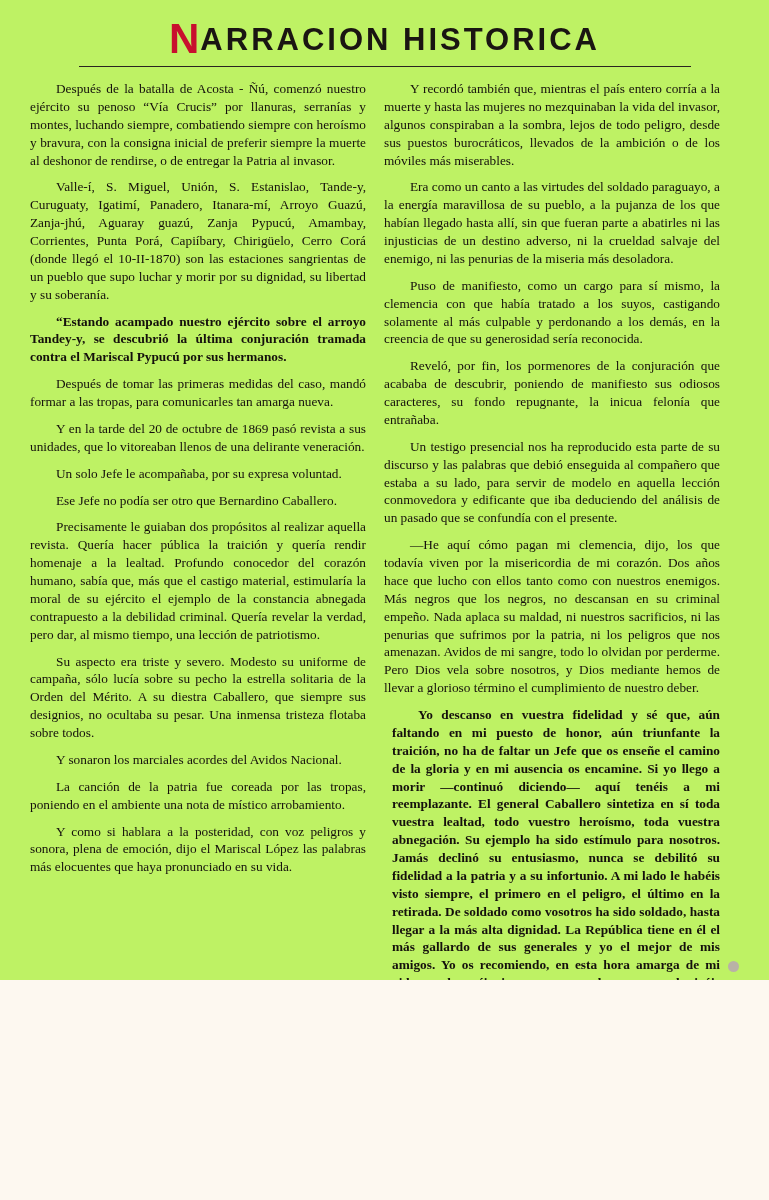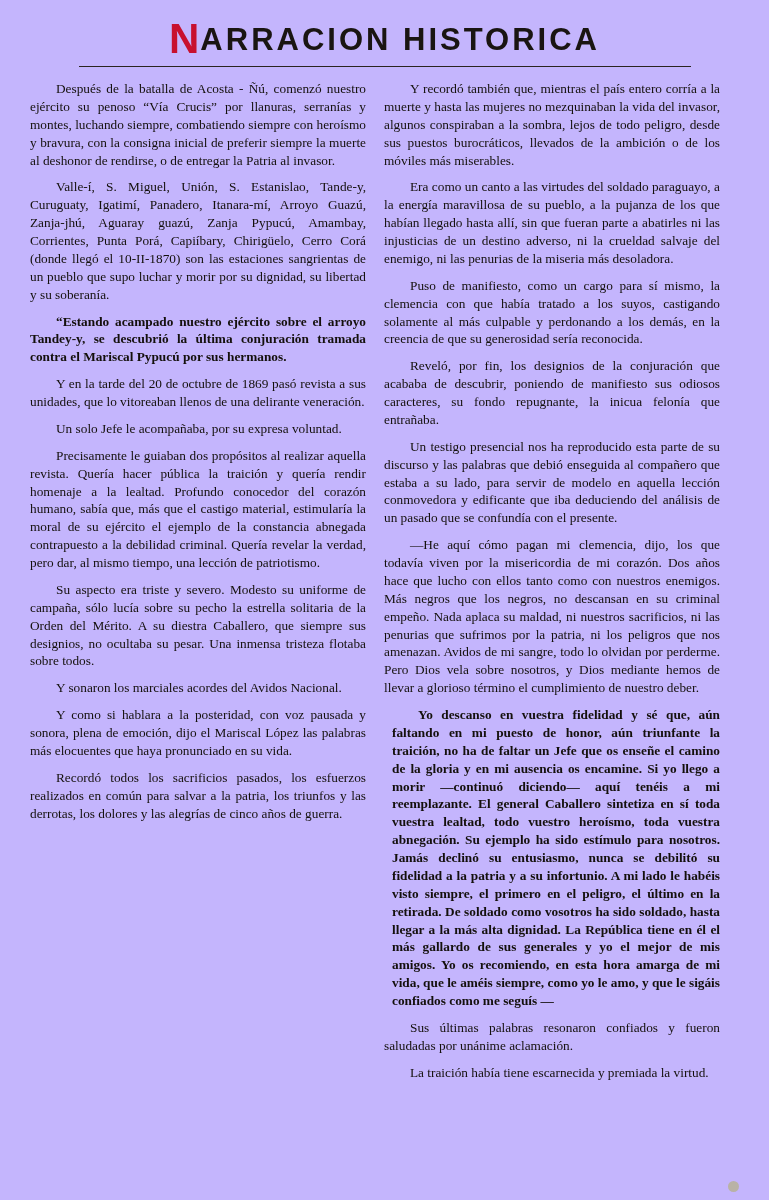--- a/index.html
+++ b/index.html
@@ -2,22 +2,22 @@
 <html><head>
 <meta charset="utf-8">
 <style>
   html, body {
     margin: 0;
     padding: 0;
     background: #fdf8f0;
   }
   .page {
     width: 769px;
-    height: 1200px;
-    background: #c4b5fd;
+    height: 980px;
+    background: #bef264;
     position: relative;
     overflow: hidden;
     box-sizing: border-box;
     font-family: "Liberation Serif", serif;
     color: #14100c;
   }
   .title-block {
     text-align: center;
     padding-top: 22px;
     padding-bottom: 6px;
@@ -92,33 +92,35 @@
   <div class="title-block">
     <div class="title"><span class="drop">N</span><span>ARRACION HISTORICA</span></div>
     <div class="rule"></div>
   </div>
 
   <div class="columns">
     <div class="col" id="col-left">
         <p>Después de la batalla de Acosta - Ñú, comenzó nuestro ejército su penoso “Vía Crucis” por llanuras, serranías y montes, luchando siempre, combatiendo siempre con heroísmo y bravura, con la consigna inicial de preferir siempre la muerte al deshonor de rendirse, o de entregar la Patria al invasor.</p>
         <p>Valle-í, S. Miguel, Unión, S. Estanislao, Tande-y, Curuguaty, Igatimí, Panadero, Itanara-mí, Arroyo Guazú, Zanja-jhú, Aguaray guazú, Zanja Pypucú, Amambay, Corrientes, Punta Porá, Capiíbary, Chirigüelo, Cerro Corá (donde llegó el 10-II-1870) son las estaciones sangrientas de un pueblo que supo luchar y morir por su dignidad, su libertad y su soberanía.</p>
         <p class="quote">“Estando acampado nuestro ejército sobre el arroyo Tandey-y, se descubrió la última conjuración tramada contra el Mariscal Pypucú por sus hermanos.</p>
+        <p>Después de tomar las primeras medidas del caso, mandó formar a las tropas, para comunicarles tan amarga nueva.</p>
         <p>Y en la tarde del 20 de octubre de 1869 pasó revista a sus unidades, que lo vitoreaban llenos de una delirante veneración.</p>
         <p>Un solo Jefe le acompañaba, por su expresa voluntad.</p>
+        <p>Ese Jefe no podía ser otro que Bernardino Caballero.</p>
         <p>Precisamente le guiaban dos propósitos al realizar aquella revista. Quería hacer pública la traición y quería rendir homenaje a la lealtad. Profundo conocedor del corazón humano, sabía que, más que el castigo material, estimularía la moral de su ejército el ejemplo de la constancia abnegada contrapuesto a la debilidad criminal. Quería revelar la verdad, pero dar, al mismo tiempo, una lección de patriotismo.</p>
         <p>Su aspecto era triste y severo. Modesto su uniforme de campaña, sólo lucía sobre su pecho la estrella solitaria de la Orden del Mérito. A su diestra Caballero, que siempre sus designios, no ocultaba su pesar. Una inmensa tristeza flotaba sobre todos.</p>
         <p>Y sonaron los marciales acordes del Avidos Nacional.</p>
-        <p>Y como si hablara a la posteridad, con voz pausada y sonora, plena de emoción, dijo el Mariscal López las palabras más elocuentes que haya pronunciado en su vida.</p>
-        <p>Recordó todos los sacrificios pasados, los esfuerzos realizados en común para salvar a la patria, los triunfos y las derrotas, los dolores y las alegrías de cinco años de guerra.</p>
+        <p>La canción de la patria fue coreada por las tropas, poniendo en el ambiente una nota de místico arrobamiento.</p>
+        <p>Y como si hablara a la posteridad, con voz peligros y sonora, plena de emoción, dijo el Mariscal López las palabras más elocuentes que haya pronunciado en su vida.</p>
       </div>
     <div class="col" id="col-right">
         <p>Y recordó también que, mientras el país entero corría a la muerte y hasta las mujeres no mezquinaban la vida del invasor, algunos conspiraban a la sombra, lejos de todo peligro, desde sus puestos burocráticos, llevados de la ambición o de los móviles más miserables.</p>
         <p>Era como un canto a las virtudes del soldado paraguayo, a la energía maravillosa de su pueblo, a la pujanza de los que habían llegado hasta allí, sin que fueran parte a abatirles ni las injusticias de un destino adverso, ni la crueldad salvaje del enemigo, ni las penurias de la miseria más desoladora.</p>
         <p>Puso de manifiesto, como un cargo para sí mismo, la clemencia con que había tratado a los suyos, castigando solamente al más culpable y perdonando a los demás, en la creencia de que su generosidad sería reconocida.</p>
-        <p>Reveló, por fin, los designios de la conjuración que acababa de descubrir, poniendo de manifiesto sus odiosos caracteres, su fondo repugnante, la inicua felonía que entrañaba.</p>
+        <p>Reveló, por fin, los pormenores de la conjuración que acababa de descubrir, poniendo de manifiesto sus odiosos caracteres, su fondo repugnante, la inicua felonía que entrañaba.</p>
         <p>Un testigo presencial nos ha reproducido esta parte de su discurso y las palabras que debió enseguida al compañero que estaba a su lado, para servir de modelo en aquella lección conmovedora y edificante que iba deduciendo del análisis de un pasado que se confundía con el presente.</p>
         <p>—He aquí cómo pagan mi clemencia, dijo, los que todavía viven por la misericordia de mi corazón. Dos años hace que lucho con ellos tanto como con nuestros enemigos. Más negros que los negros, no descansan en su criminal empeño. Nada aplaca su maldad, ni nuestros sacrificios, ni las penurias que sufrimos por la patria, ni los peligros que nos amenazan. Avidos de mi sangre, todo lo olvidan por perderme. Pero Dios vela sobre nosotros, y Dios mediante hemos de llevar a glorioso término el cumplimiento de nuestro deber.</p>
         <p class="bold">Yo descanso en vuestra fidelidad y sé que, aún faltando en mi puesto de honor, aún triunfante la traición, no ha de faltar un Jefe que os enseñe el camino de la gloria y en mi ausencia os encamine. Si yo llego a morir —continuó diciendo— aquí tenéis a mi reemplazante. El general Caballero sintetiza en sí toda vuestra lealtad, todo vuestro heroísmo, toda vuestra abnegación. Su ejemplo ha sido estímulo para nosotros. Jamás declinó su entusiasmo, nunca se debilitó su fidelidad a la patria y a su infortunio. A mi lado le habéis visto siempre, el primero en el peligro, el último en la retirada. De soldado como vosotros ha sido soldado, hasta llegar a la más alta dignidad. La República tiene en él el más gallardo de sus generales y yo el mejor de mis amigos. Yo os recomiendo, en esta hora amarga de mi vida, que le améis siempre, como yo le amo, y que le sigáis confiados como me seguís —</p>
         <p>Sus últimas palabras resonaron confiados y fueron saludadas por unánime aclamación.</p>
         <p>La traición había tiene escarnecida y premiada la virtud.</p>
       </div>
   </div>
 
   <div class="footer-dot"></div>
 </div>

